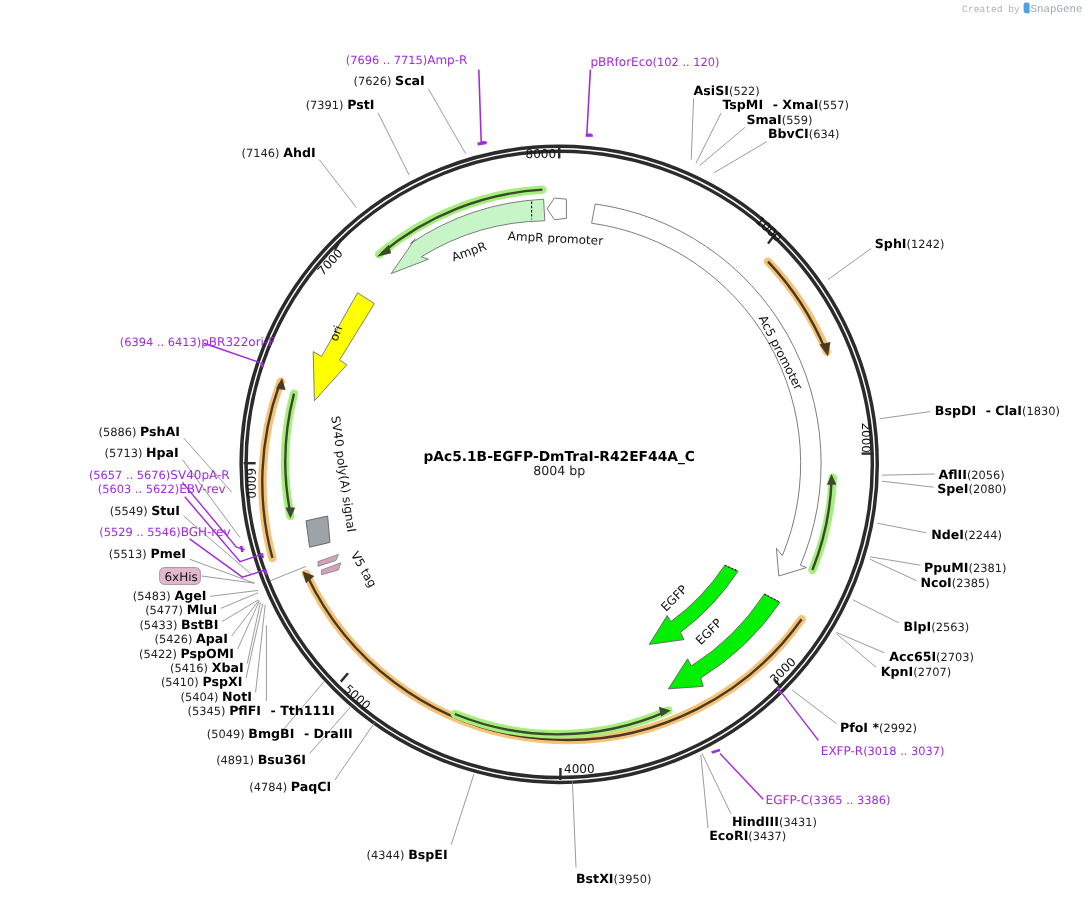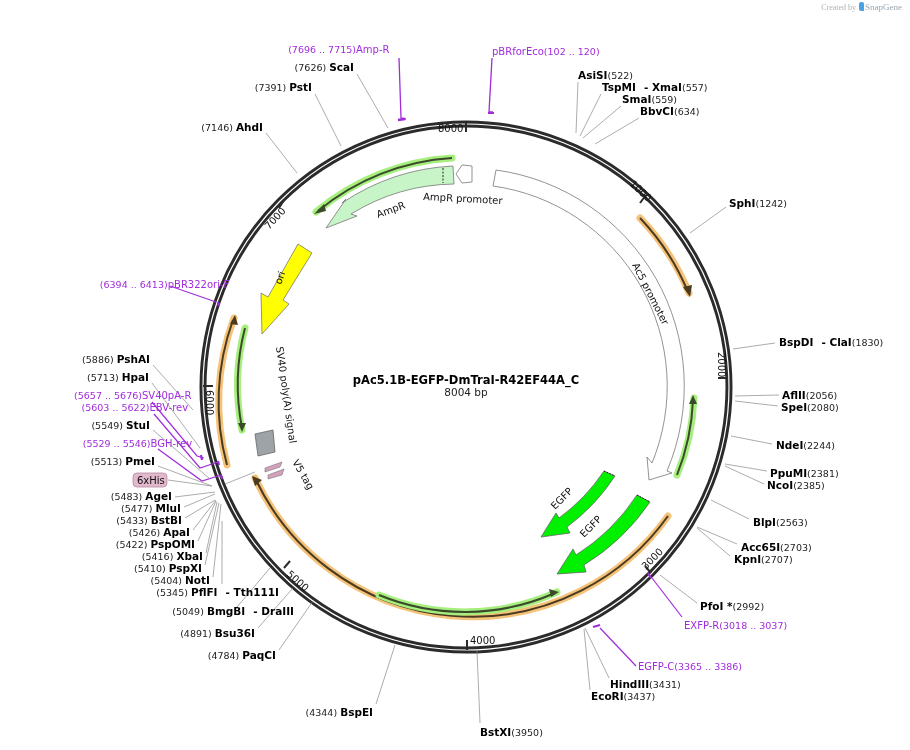--- a/index.html
+++ b/index.html
@@ -1,20 +1,20 @@
 <!DOCTYPE html>
 <html><head>
 <meta charset="utf-8">
 <style>
   html, body { margin:0; padding:0; background:#ffffff; }
   body { width:910px; height:750px; position:relative; overflow:hidden;
          font-family:"DejaVu Sans", sans-serif; }
   #map { position:absolute; left:0; top:0; }
   .credit { position:absolute; right:8px; top:2px; font-size:8px; color:#b4b4b4;
-            font-family:Liberation Serif, serif; }
+            font-family:Liberation Mono, monospace; }
   .credit .brand { font-size:9px; color:#9aa8b4; }
   .credit .logo { display:inline-block; width:5px; height:9px; background:#4ba3e6;
                   border-radius:2px 2px 0 2px; vertical-align:-1px; margin:0 1px 0 3px; }
   .enz-name { font-weight:bold; font-size:10.5px; fill:#000; }
   .enz-pos { font-size:9.5px; fill:#222; }
   .primer { font-size:10px; fill:#a02cdc; }
   .primer-pos { font-size:9.5px; fill:#a02cdc; }
   .feat-label { font-size:10px; fill:#111; }
   .tick-label { font-size:10px; fill:#111; }
   .title { font-weight:bold; font-size:11.5px; fill:#000; }

